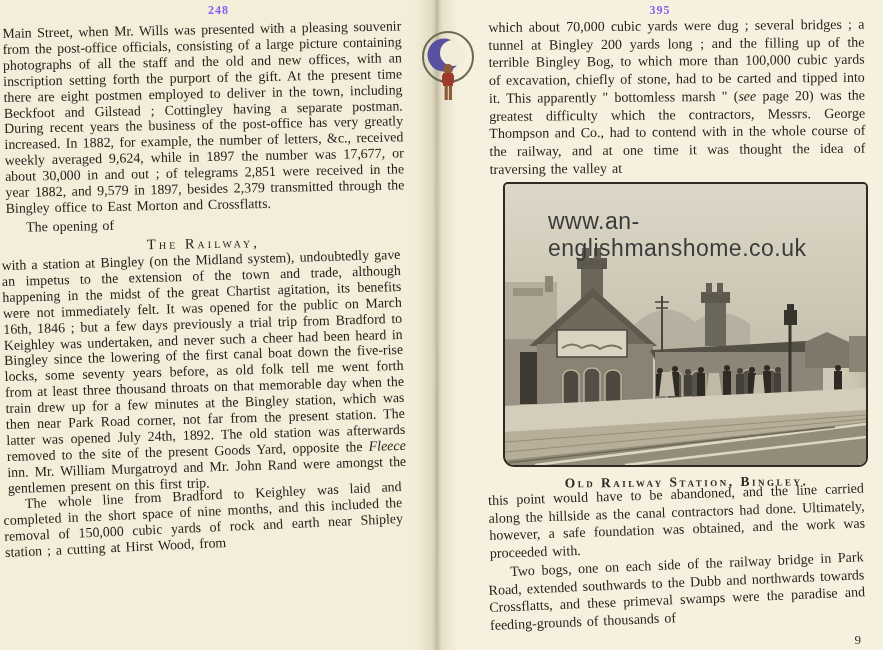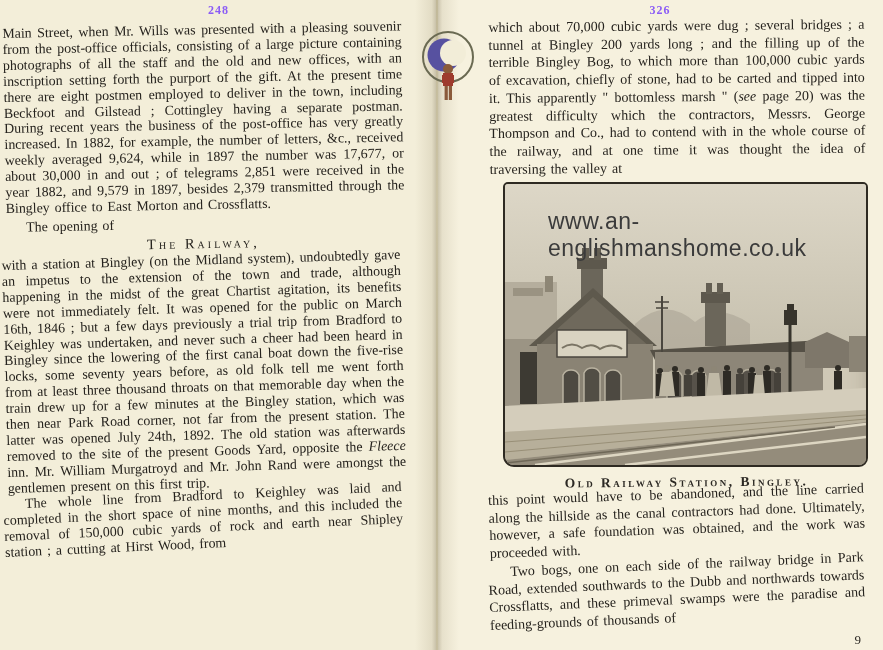--- a/index.html
+++ b/index.html
@@ -103,21 +103,21 @@
     <div class="text-col-left">
       <p class="body-text tilt1">Main Street, when Mr. Wills was presented with a pleasing souvenir from the post-office officials, consisting of a large picture containing photographs of all the staff and the old and new offices, with an inscription setting forth the purport of the gift. At the present time there are eight postmen employed to deliver in the town, including Beckfoot and Gilstead ; Cottingley having a separate postman. During recent years the business of the post-office has very greatly increased. In 1882, for example, the number of letters, &amp;c., received weekly averaged 9,624, while in 1897 the number was 17,677, or about 30,000 in and out ; of telegrams 2,851 were received in the year 1882, and 9,579 in 1897, besides 2,379 transmitted through the Bingley office to East Morton and Crossflatts.</p>
       <p class="body-text opening tilt1">The opening of</p>
       <h3 class="section-heading tilt1">The Railway,</h3>
       <p class="body-text tilt2"><span>with a station at Bingley (on the Midland system), undoubtedly gave an impetus to the extension of the town and trade, although happening in the midst of the great Chartist agitation, its benefits were not immediately felt. It was opened for the public on March 16th, 1846 ; but a few days previously a trial trip from Bradford to Keighley was undertaken, and never such a cheer had been heard in Bingley since the lowering of the first canal boat down the five-rise locks, some seventy years before, as old folk tell me went forth from at least three thousand throats on that memorable day when the train drew up for a few minutes at the Bingley station, which was then near Park Road corner, not far from the present station. The latter was opened July 24th, 1892. The old station was afterwards removed to the site of the present Goods Yard, opposite the </span><i>Fleece</i><span> inn. Mr. William Murgatroyd and Mr. John Rand were amongst the gentlemen present on this first trip.</span></p>
       <p class="body-text indent tilt3">The whole line from Bradford to Keighley was laid and completed in the short space of nine months, and this included the removal of 150,000 cubic yards of rock and earth near Shipley station ; a cutting at Hirst Wood, from</p>
     </div>
   </div>
 
   <div class="page page-right">
-    <div class="page-number right-num">326</div>
+    <div class="page-number right-num">395</div>
     <div class="text-col-right">
       <p class="body-text tiltr1"><span>which about 70,000 cubic yards were dug ; several bridges ; a tunnel at Bingley 200 yards long ; and the filling up of the terrible Bingley Bog, to which more than 100,000 cubic yards of excavation, chiefly of stone, had to be carted and tipped into it. This apparently " bottomless marsh " (</span><i>see</i><span> page 20) was the greatest difficulty which the contractors, Messrs. George Thompson and Co., had to contend with in the whole course of the railway, and at one time it was thought the idea of traversing the valley at</span></p>
 
       <figure class="photo-figure">
         <div class="photo-frame">
           <svg class="scene" viewBox="0 0 361 281" preserveAspectRatio="none">
             <defs>
               <linearGradient id="sky" x1="0" y1="0" x2="0" y2="1">
                 <stop offset="0" stop-color="#ddd7c7"></stop>
                 <stop offset="1" stop-color="#c6c0ae"></stop>

